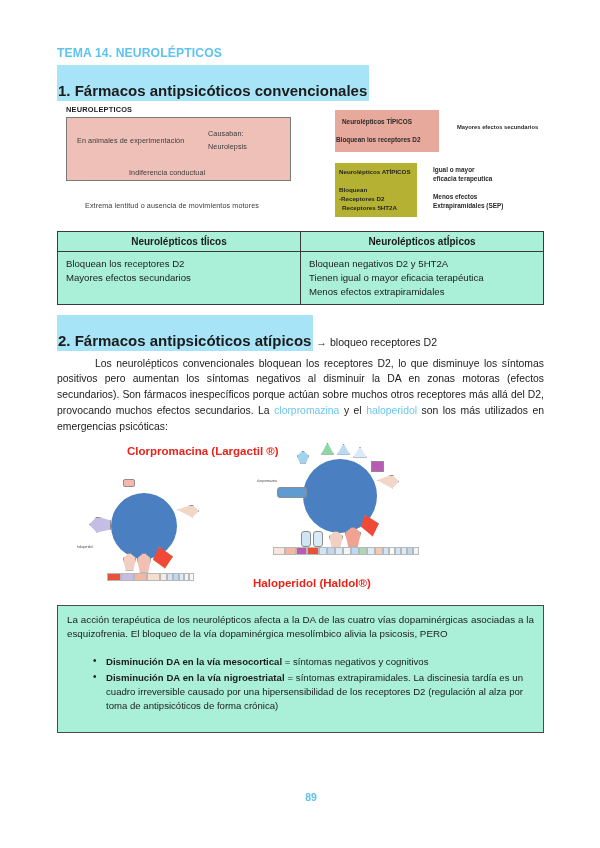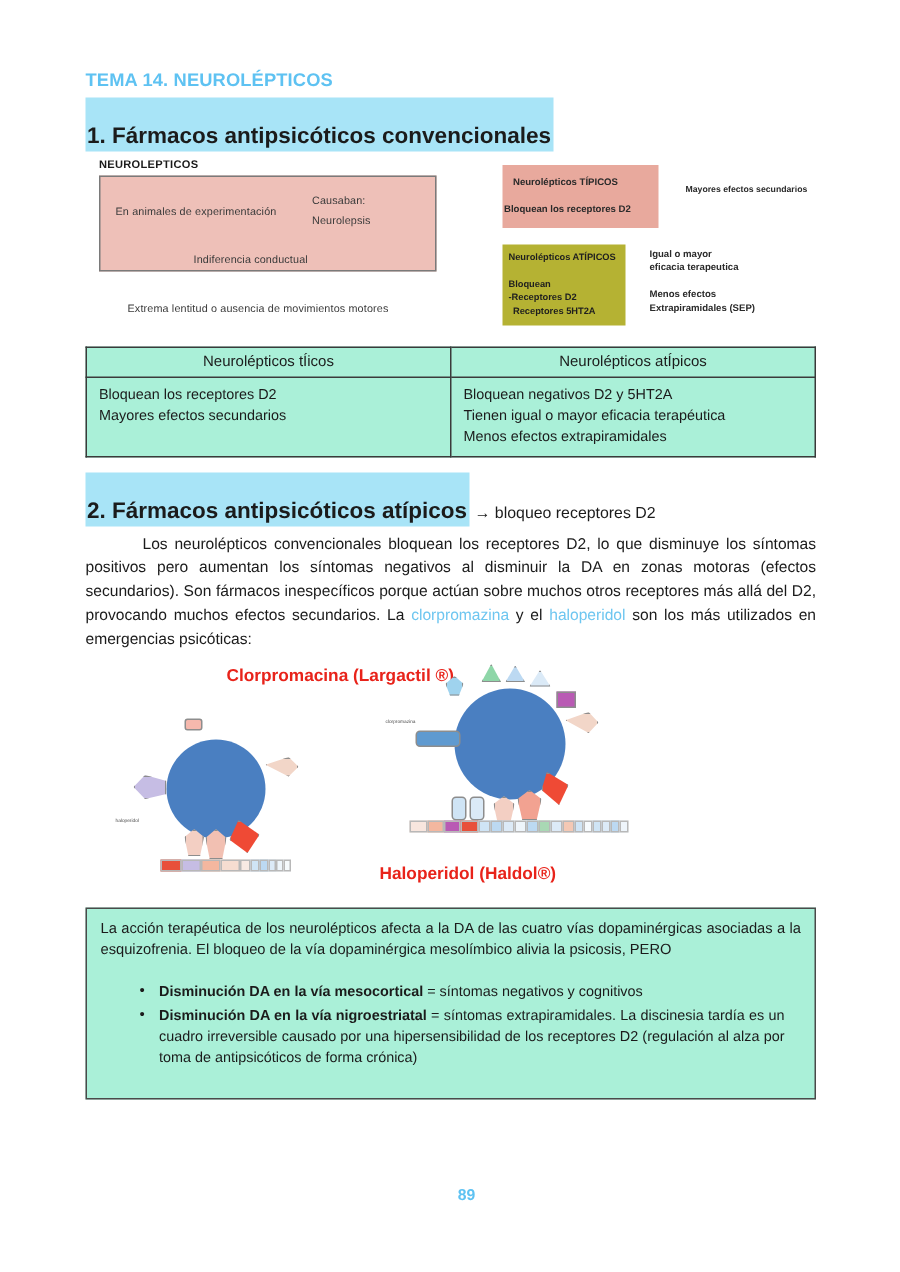--- a/index.html
+++ b/index.html
@@ -191,21 +191,21 @@
     table-layout: fixed;
   }
   table.cmp th, table.cmp td {
     border: 1px solid #3a3a3a;
     padding: 5px 8px;
     vertical-align: top;
   }
   table.cmp th {
     text-align: center;
     font-size: 10px;
-    font-weight: normal;
+    font-weight: bold;
     color: #1b1b1b;
     padding: 4px 8px;
   }
   table.cmp td {
     font-size: 9.6px;
     line-height: 1.45;
     color: #1b1b1b;
   }
   table.cmp td div { white-space: nowrap; }
 
@@ -217,21 +217,21 @@
     margin: 6px 0 4px 0;
     background: #ffffff;
   }
   .fig-label {
     position: absolute;
     font-size: 11.5px;
     font-weight: bold;
     color: #e8231a;
     white-space: nowrap;
   }
-  .fig-label.top  { left: 94px; top: 4px; }
+  .fig-label.top  { left: 70px; top: 4px; }
   .fig-label.bot  { left: 196px; top: 136px; }
 
   .mol { position: absolute; }
   .mol .core {
     position: absolute;
     border-radius: 50%;
     background: #4a7fc1;
   }
   .mol .recep {
     position: absolute;

